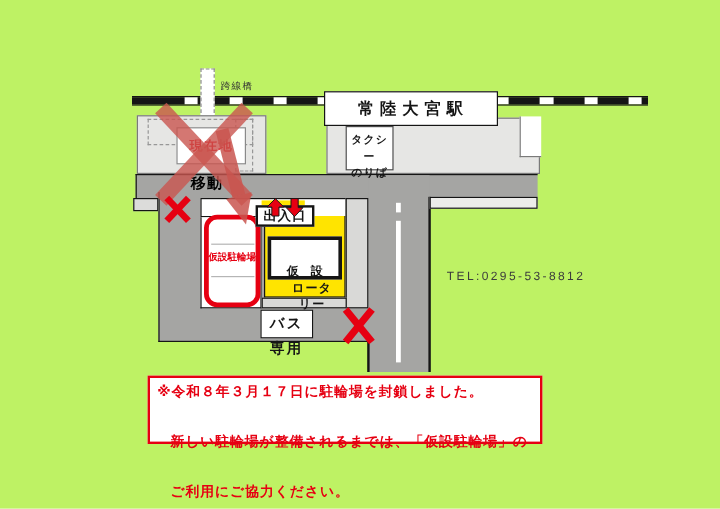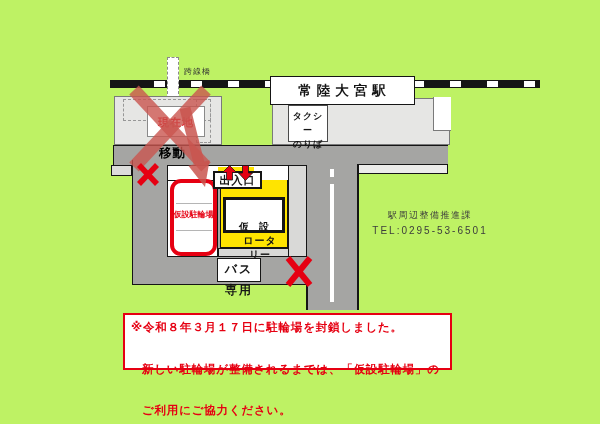--- a/index.html
+++ b/index.html
@@ -146,22 +146,21 @@
     <g stroke="#e60012" stroke-width="5.5">
       <line x1="139" y1="165" x2="157" y2="184"></line>
       <line x1="157" y1="165" x2="139" y2="184"></line>
     </g>
     <g stroke="#e60012" stroke-width="6">
       <line x1="288" y1="258" x2="310" y2="285"></line>
       <line x1="310" y1="258" x2="288" y2="285"></line>
     </g>
   </svg>
 
-  <div class="abs" id="dept">駅周辺整備推進課</div>
-  <div class="abs" id="tel">TEL:0295-53-6501</div>
+  <div class="abs" id="tel">TEL:0295-53-8812</div>
 
   <div class="abs" id="notice">
     <div>※令和８年３月１７日に駐輪場を封鎖しました。</div>
     <div class="notice-indent">新しい駐輪場が整備されるまでは、「仮設駐輪場」の</div>
     <div class="notice-indent">ご利用にご協力ください。</div>
   </div>
 
 </div>
 
 </body></html>

